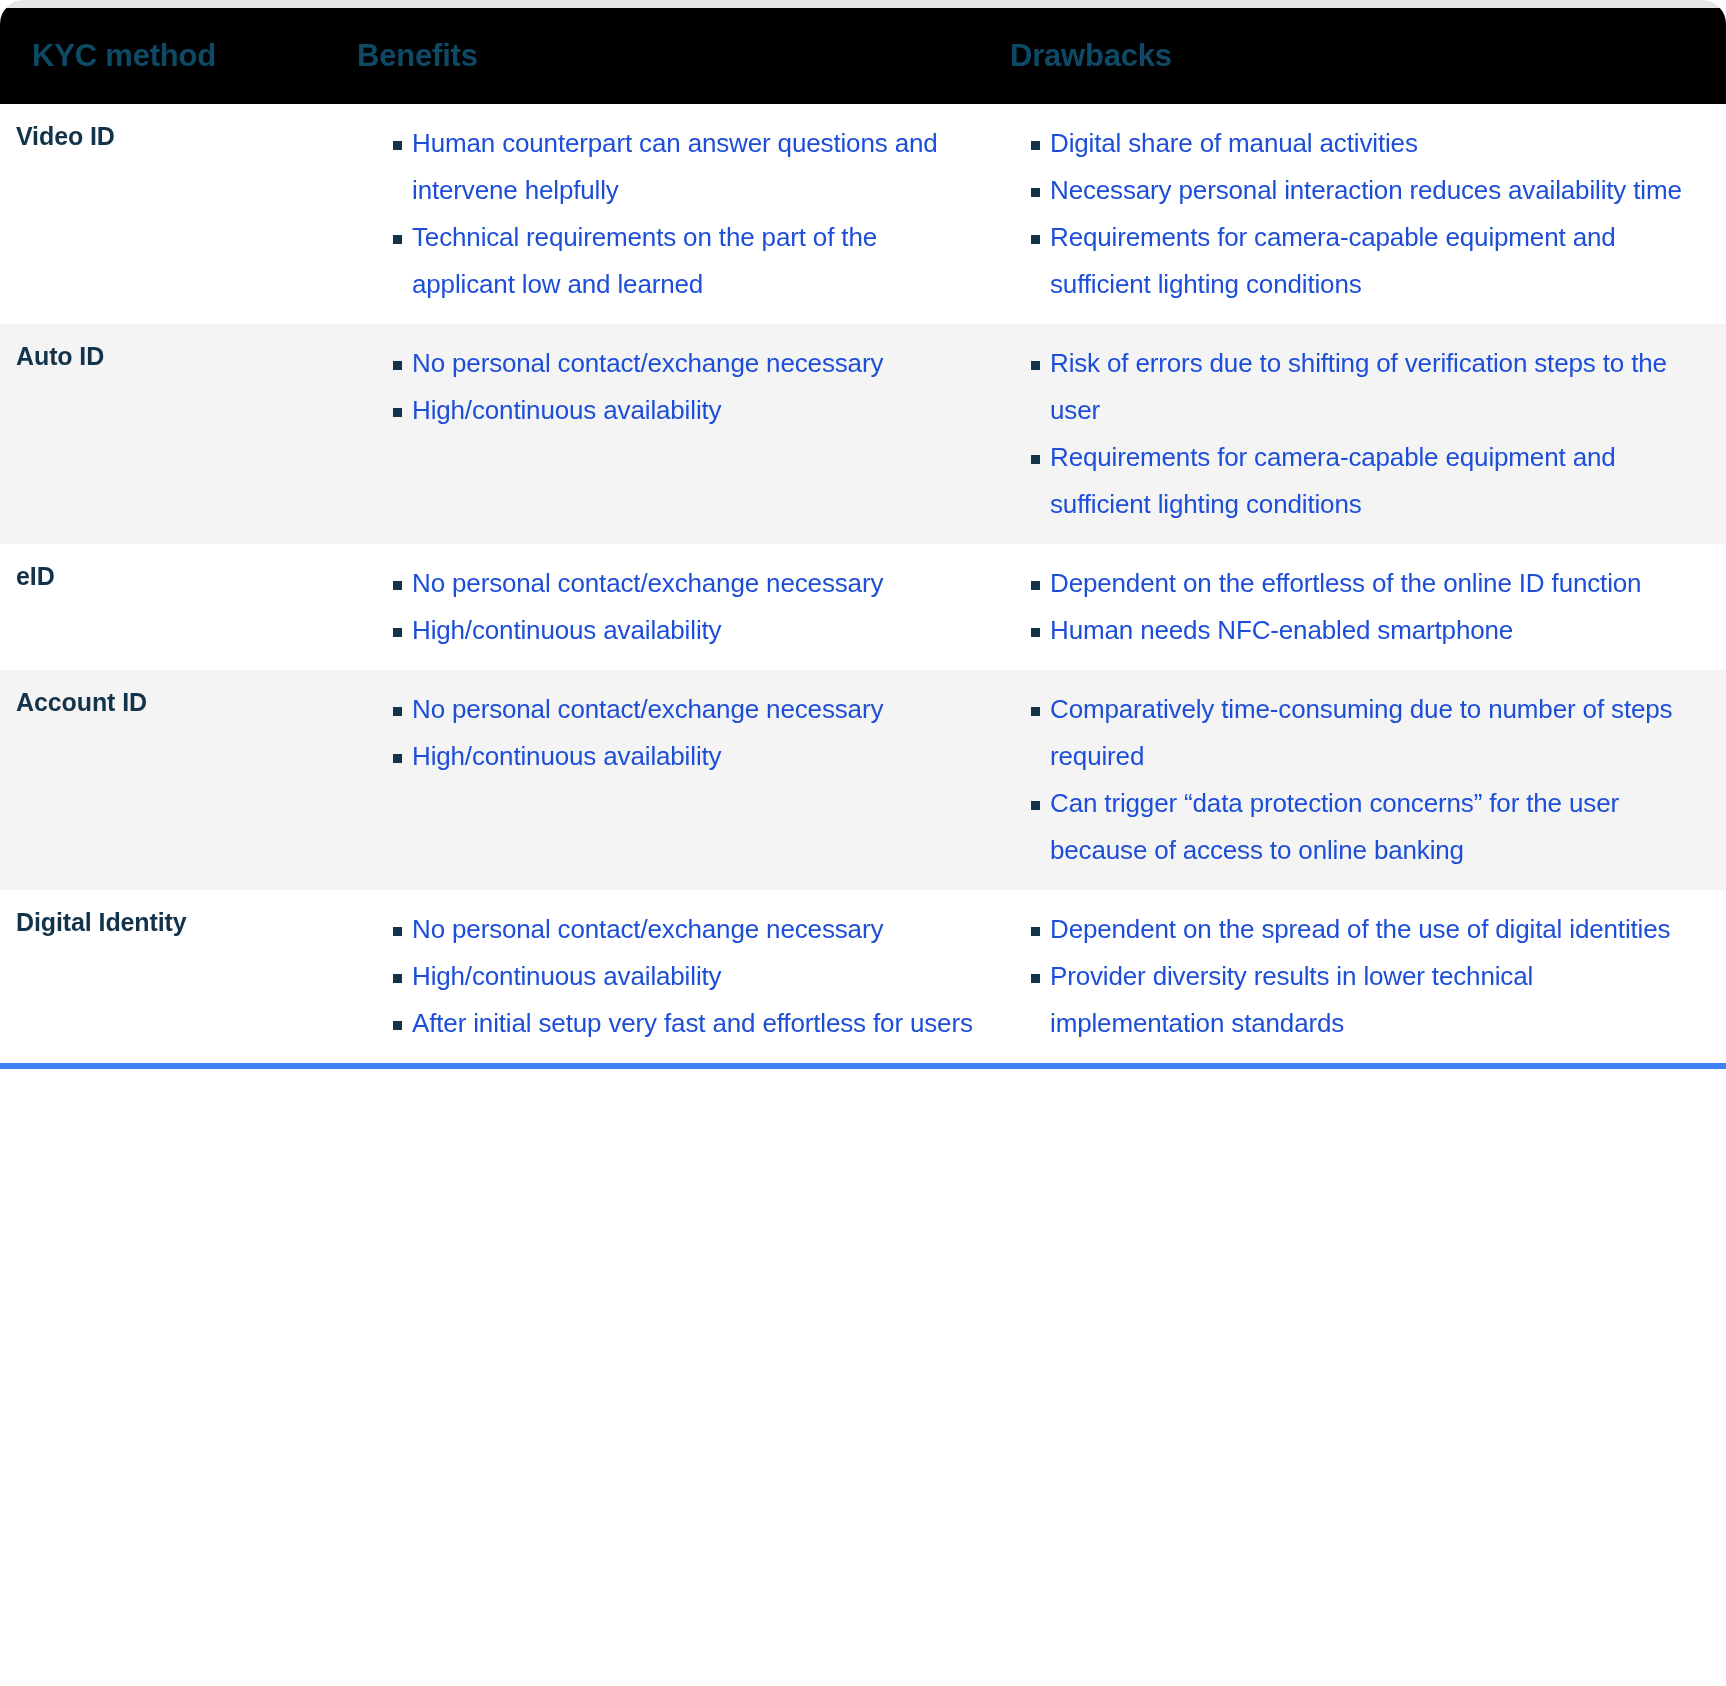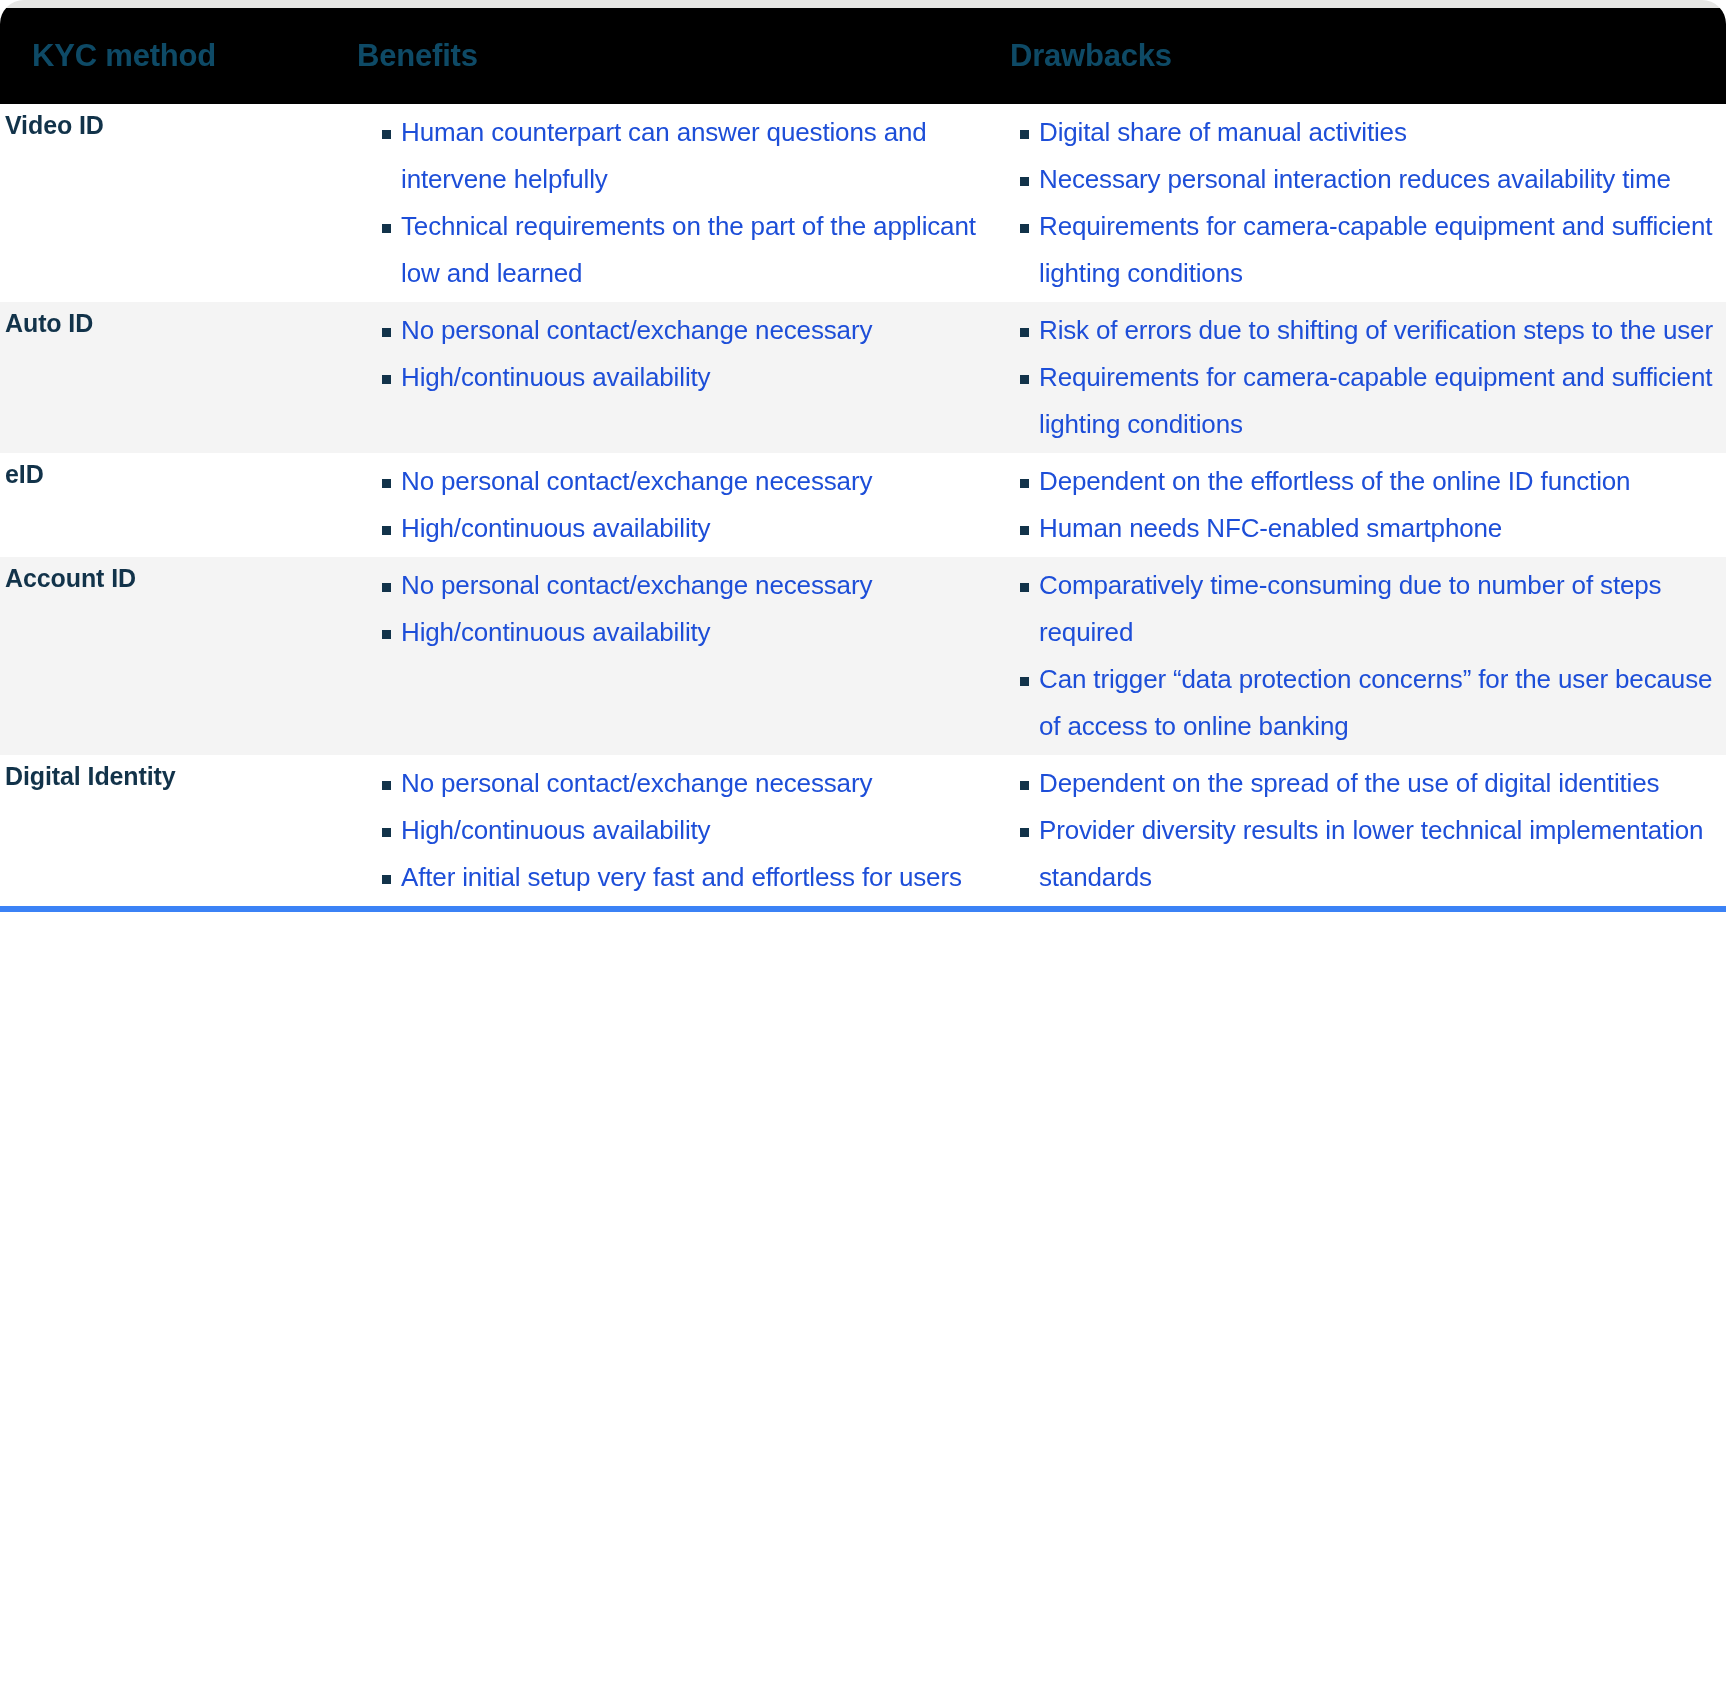--- a/index.html
+++ b/index.html
@@ -47,21 +47,21 @@
     font-size: 31px;
     font-weight: bold;
     letter-spacing: -0.2px;
   }
   th.th-method  { padding-left: 32px; }
   th.th-benefit { padding-left: 0px; }
   th.th-draw    { padding-left: 15px; margin-top: 21px; }
 
   tbody tr.data-row > td {
     vertical-align: top;
-    padding: 5px;
+    padding: 16px;
     color: #12334a;
   }
   tbody tr.row-white { background: #ffffff; }
   tbody tr.row-alt   { background: #f4f4f4; }
 
   tbody tr.data-row:last-child > td {
     border-bottom: 6px solid #3b82f6;
   }
 
   td.cell-method {

